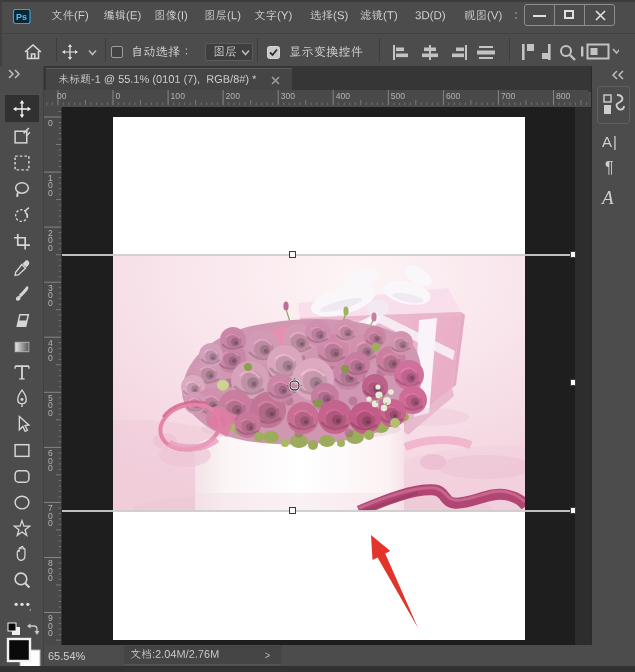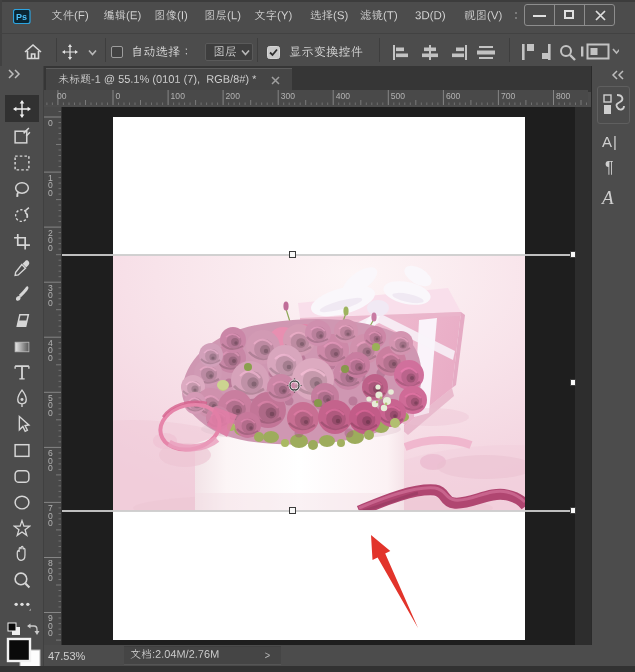--- a/index.html
+++ b/index.html
@@ -480,21 +480,21 @@
 <div style="position:absolute;left:597px;top:86px;width:33px;height:38px;border:1px solid #5f5f5f;border-radius:3px"></div>
 <div style="position:absolute;left:602px;top:92px;line-height:0"><svg width="26" height="26">
 <rect x="2" y="3" width="7" height="7" fill="none" stroke="#cfcfcf" stroke-width="1.4"></rect>
 <rect x="2" y="13" width="7" height="9" fill="#cfcfcf"></rect>
 <path d="M15,3 C21,3 22,8 18,10 C14,12 14,13 15,15 C17,19 22,18 22,14" fill="none" stroke="#cfcfcf" stroke-width="1.8"></path>
 </svg></div>
 <div style="position:absolute;left:602px;top:133px;font-size:15px;color:#cfcfcf;white-space:pre;font-family:'Liberation Sans';letter-spacing:1px">A|</div>
 <div style="position:absolute;left:605px;top:159px;font-size:16px;color:#cfcfcf;white-space:pre;font-family:'Liberation Sans'">¶</div>
 <div style="position:absolute;left:602px;top:187px;font-size:19px;color:#cfcfcf;white-space:pre;font-family:'Liberation Serif',serif"><i>A</i></div>
 <div style="position:absolute;left:44px;top:645px;width:591px;height:21px;background:#4c4c4c"></div>
-<div style="position:absolute;left:48px;top:650px;font-size:11px;color:#cfcfcf;white-space:pre;font-family:'Liberation Sans'">47.53%</div>
+<div style="position:absolute;left:48px;top:650px;font-size:11px;color:#cfcfcf;white-space:pre;font-family:'Liberation Sans'">65.54%</div>
 <div style="position:absolute;left:124px;top:646px;width:157px;height:19px;background:#454545;border-bottom:1px solid #555;border-top:1px solid #404040"></div>
 <div style="position:absolute;left:128px;top:648px;line-height:0"><svg width="94" height="16" viewBox="0 0 94 16">
         <path fill="#cfcfcf" d="M5.7 3.9 9.1 3.7Q8.9 4.5 8.4 5.3Q8.0 6.1 7.5 6.7Q7.0 6.2 6.5 5.4Q6.1 4.6 5.7 3.9ZM10.0 3.6 12.0 3.5Q12.3 3.5 12.3 3.3Q12.3 3.3 12.1 3.1Q12.0 3.0 11.9 2.9Q11.7 2.8 11.6 2.8Q11.5 2.8 11.5 2.8Q11.3 2.9 11.2 2.9Q11.1 2.9 11.0 2.9L7.8 3.1L7.8 1.4Q7.8 1.3 7.6 1.2Q7.3 1.1 7.1 1.1Q6.9 1.1 6.9 1.2Q6.9 1.3 6.9 1.3Q7.1 1.5 7.1 1.8L7.1 3.1L3.8 3.3H3.6Q3.5 3.3 3.4 3.3Q3.2 3.3 3.1 3.3Q3.1 3.3 3.1 3.3Q3.1 3.3 3.1 3.3Q3.0 3.3 3.0 3.4Q3.0 3.4 3.0 3.4Q3.0 3.5 3.0 3.5Q3.1 3.6 3.1 3.6Q3.2 3.9 3.4 3.9Q3.5 4.0 3.6 4.0Q3.7 4.0 3.8 4.0Q3.9 4.0 4.0 4.0L5.0 3.9Q5.2 4.4 5.6 5.0Q5.9 5.6 6.3 6.2Q6.7 6.8 7.1 7.3Q6.6 7.8 5.9 8.4Q5.2 8.9 4.4 9.4Q3.6 10.0 2.8 10.4Q2.6 10.5 2.6 10.6Q2.6 10.7 2.7 10.7Q2.9 10.7 3.4 10.5Q3.9 10.3 4.6 10.0Q5.3 9.6 6.1 9.0Q6.8 8.5 7.5 7.8Q8.5 8.7 9.5 9.4Q10.6 10.2 11.8 10.7Q11.8 10.8 11.8 10.8Q11.8 10.8 11.9 10.8Q12.0 10.8 12.2 10.7Q12.3 10.5 12.4 10.4Q12.5 10.3 12.5 10.2Q12.5 10.1 12.4 10.1Q11.1 9.6 10.0 8.8Q8.9 8.1 8.0 7.2Q8.6 6.5 9.1 5.5Q9.7 4.6 10.0 3.6ZM19.5 4.4Q19.5 4.4 19.4 4.2Q19.3 3.9 19.1 3.6Q18.9 3.3 18.7 3.0Q18.5 2.7 18.3 2.4Q18.2 2.3 18.1 2.3Q18.0 2.3 17.9 2.4Q17.7 2.5 17.7 2.6Q17.7 2.7 17.8 2.8Q18.1 3.2 18.4 3.7Q18.6 4.1 18.9 4.6Q18.9 4.8 19.1 4.8Q19.2 4.8 19.4 4.7Q19.5 4.5 19.5 4.4ZM22.1 2.0V2.0Q22.1 2.1 22.1 2.1Q22.1 2.2 22.1 2.2Q22.1 2.4 22.0 2.6Q22.0 2.9 21.8 3.2Q21.7 3.5 21.5 3.8Q21.4 4.1 21.3 4.2Q21.2 4.4 21.1 4.5Q21.0 4.7 21.0 4.8Q21.0 4.9 21.1 4.9Q21.1 4.9 21.2 4.8Q21.3 4.7 21.6 4.5Q21.8 4.3 22.1 3.8Q22.4 3.3 22.9 2.5Q22.9 2.5 22.9 2.4Q22.9 2.3 22.8 2.2Q22.7 2.1 22.6 2.0Q22.4 1.9 22.3 1.9Q22.1 1.9 22.1 2.0ZM16.1 10.6 16.2 5.7Q16.4 6.0 16.6 6.3Q16.9 6.6 17.0 6.8Q17.1 7.0 17.2 7.0Q17.3 7.0 17.4 7.0Q17.5 6.9 17.6 6.8Q17.7 6.7 17.7 6.6Q17.7 6.5 17.3 6.1Q17.0 5.8 16.6 5.3Q16.5 5.2 16.4 5.2Q16.3 5.2 16.2 5.3L16.2 4.4L17.6 4.3Q17.7 4.3 17.7 4.2Q17.8 4.2 17.8 4.1Q17.8 4.0 17.7 3.9Q17.6 3.8 17.5 3.7Q17.4 3.7 17.3 3.7Q17.2 3.7 17.2 3.7Q17.0 3.7 16.8 3.8L16.2 3.8L16.2 1.6Q16.2 1.4 16.2 1.4Q16.1 1.3 15.8 1.2Q15.6 1.1 15.5 1.1Q15.3 1.1 15.3 1.2Q15.3 1.3 15.4 1.3Q15.5 1.6 15.5 1.8L15.5 3.8L14.4 3.9Q14.4 3.9 14.3 3.9Q14.3 3.9 14.2 3.9Q14.0 3.9 13.9 3.9Q13.8 3.9 13.8 3.9Q13.8 3.9 13.8 3.9Q13.7 3.9 13.7 3.9Q13.7 4.0 13.8 4.1Q13.8 4.3 14.0 4.4Q14.1 4.5 14.3 4.5Q14.4 4.5 14.4 4.5Q14.5 4.5 14.6 4.5L15.4 4.4Q15.0 5.7 14.5 6.6Q14.1 7.5 13.6 8.4Q13.5 8.5 13.5 8.5Q13.5 8.6 13.5 8.7Q13.5 8.7 13.5 8.7Q13.6 8.7 13.9 8.5Q14.1 8.2 14.5 7.8Q14.8 7.3 15.1 6.8Q15.4 6.3 15.5 5.8L15.5 5.9Q15.5 6.1 15.5 6.2Q15.5 6.4 15.5 6.5Q15.5 7.0 15.5 7.5Q15.5 8.0 15.5 8.5Q15.5 9.0 15.4 9.3V9.6Q15.4 9.7 15.4 9.9Q15.4 10.1 15.4 10.3Q15.4 10.3 15.4 10.4Q15.4 10.6 15.6 10.7Q15.8 10.8 15.9 10.8Q16.1 10.8 16.1 10.6ZM18.4 10.3 22.7 10.2Q22.8 10.2 22.9 10.2Q23.0 10.2 23.0 10.1Q23.0 10.0 22.9 9.9Q22.9 9.7 22.7 9.5L23.0 6.1Q23.0 6.0 23.1 5.9Q23.1 5.8 23.1 5.7Q23.1 5.6 22.9 5.4Q22.7 5.3 22.5 5.3H22.5L20.6 5.4L20.7 1.4Q20.7 1.2 20.5 1.2Q20.4 1.1 20.2 1.1Q20.1 1.0 20.0 1.0Q19.8 1.0 19.8 1.1Q19.8 1.1 19.8 1.2Q19.9 1.3 19.9 1.4Q20.0 1.6 20.0 1.7L20.0 5.4L18.5 5.5Q18.4 5.5 18.4 5.5Q18.3 5.5 18.3 5.5Q18.1 5.5 18.0 5.5Q17.9 5.5 17.8 5.5Q17.8 5.5 17.8 5.5Q17.7 5.5 17.7 5.5Q17.6 5.5 17.6 5.5Q17.6 5.6 17.6 5.6Q17.8 6.0 17.9 6.0Q18.1 6.1 18.3 6.1Q18.3 6.1 18.4 6.1Q18.5 6.1 18.6 6.1L22.3 5.9L22.2 7.4L18.7 7.5H18.6Q18.4 7.5 18.1 7.4Q18.1 7.4 18.1 7.4Q18.1 7.4 18.0 7.4Q18.0 7.4 18.0 7.5Q18.0 7.5 18.0 7.7Q18.1 7.9 18.2 8.0Q18.4 8.1 18.7 8.1Q18.8 8.1 18.8 8.1Q18.9 8.1 18.9 8.1L22.1 8.0L22.0 9.6L18.1 9.7H18.1Q17.9 9.7 17.8 9.7Q17.7 9.6 17.6 9.6H17.6Q17.5 9.6 17.5 9.7Q17.5 9.8 17.5 9.8Q17.6 10.2 17.8 10.3Q17.9 10.3 18.1 10.3Q18.1 10.3 18.2 10.3Q18.3 10.3 18.4 10.3ZM25.0 5.1V4.0H26.1V5.1ZM25.0 9.8V8.7H26.1V9.8ZM27.6 9.8V9.1Q27.9 8.5 28.3 8.0Q28.7 7.5 29.1 7.1Q29.5 6.7 30.0 6.4Q30.4 6.1 30.7 5.7Q31.1 5.4 31.3 5.1Q31.5 4.7 31.5 4.2Q31.5 3.6 31.1 3.3Q30.8 2.9 30.1 2.9Q29.5 2.9 29.1 3.2Q28.7 3.6 28.6 4.2L27.7 4.1Q27.8 3.2 28.4 2.7Q29.1 2.1 30.1 2.1Q31.3 2.1 31.9 2.7Q32.5 3.2 32.5 4.2Q32.5 4.6 32.3 5.1Q32.1 5.5 31.7 5.9Q31.3 6.4 30.2 7.3Q29.6 7.8 29.2 8.2Q28.8 8.6 28.7 9.0H32.6V9.8ZM34.2 9.8V8.6H35.2V9.8ZM41.9 6.0Q41.9 7.9 41.2 8.9Q40.6 9.9 39.3 9.9Q38.0 9.9 37.3 8.9Q36.7 7.9 36.7 6.0Q36.7 4.1 37.3 3.1Q37.9 2.1 39.3 2.1Q40.6 2.1 41.3 3.1Q41.9 4.1 41.9 6.0ZM40.9 6.0Q40.9 4.4 40.6 3.6Q40.2 2.9 39.3 2.9Q38.4 2.9 38.0 3.6Q37.6 4.4 37.6 6.0Q37.6 7.6 38.0 8.4Q38.4 9.1 39.3 9.1Q40.1 9.1 40.5 8.4Q40.9 7.6 40.9 6.0ZM47.1 8.1V9.8H46.2V8.1H42.6V7.3L46.1 2.2H47.1V7.3H48.1V8.1ZM46.2 3.3Q46.2 3.4 46.0 3.6Q45.9 3.9 45.8 4.0L43.9 6.8L43.6 7.2L43.5 7.3H46.2ZM55.8 9.8V4.8Q55.8 3.9 55.9 3.1Q55.6 4.1 55.4 4.6L53.4 9.8H52.7L50.7 4.6L50.4 3.7L50.2 3.1L50.3 3.7L50.3 4.8V9.8H49.4V2.2H50.7L52.7 7.5Q52.8 7.8 52.9 8.2Q53.0 8.5 53.1 8.7Q53.1 8.5 53.2 8.0Q53.4 7.6 53.4 7.5L55.4 2.2H56.7V9.8ZM57.6 9.9 59.8 1.8H60.7L58.5 9.9ZM61.2 9.8V9.1Q61.5 8.5 61.9 8.0Q62.3 7.5 62.7 7.1Q63.2 6.7 63.6 6.4Q64.0 6.1 64.4 5.7Q64.7 5.4 64.9 5.1Q65.1 4.7 65.1 4.2Q65.1 3.6 64.8 3.3Q64.4 2.9 63.8 2.9Q63.1 2.9 62.7 3.2Q62.3 3.6 62.3 4.2L61.3 4.1Q61.4 3.2 62.1 2.7Q62.7 2.1 63.8 2.1Q64.9 2.1 65.5 2.7Q66.1 3.2 66.1 4.2Q66.1 4.6 65.9 5.1Q65.7 5.5 65.3 5.9Q64.9 6.4 63.8 7.3Q63.2 7.8 62.8 8.2Q62.5 8.6 62.3 9.0H66.2V9.8ZM67.8 9.8V8.6H68.9V9.8ZM75.4 3.0Q74.3 4.8 73.8 5.8Q73.3 6.8 73.1 7.8Q72.8 8.8 72.8 9.8H71.8Q71.8 8.4 72.4 6.7Q73.0 5.1 74.5 3.1H70.4V2.2H75.4ZM81.6 7.3Q81.6 8.5 81.0 9.2Q80.3 9.9 79.2 9.9Q77.9 9.9 77.2 9.0Q76.5 8.0 76.5 6.2Q76.5 4.2 77.2 3.2Q77.9 2.1 79.2 2.1Q81.0 2.1 81.4 3.7L80.5 3.8Q80.2 2.9 79.2 2.9Q78.4 2.9 77.9 3.7Q77.5 4.4 77.5 5.9Q77.8 5.4 78.2 5.2Q78.7 4.9 79.3 4.9Q80.4 4.9 81.0 5.6Q81.6 6.2 81.6 7.3ZM80.6 7.4Q80.6 6.5 80.2 6.1Q79.8 5.7 79.1 5.7Q78.4 5.7 78.0 6.0Q77.6 6.4 77.6 7.1Q77.6 8.0 78.0 8.6Q78.5 9.1 79.1 9.1Q79.8 9.1 80.2 8.7Q80.6 8.2 80.6 7.4ZM89.4 9.8V4.8Q89.4 3.9 89.5 3.1Q89.2 4.1 89.0 4.6L87.1 9.8H86.3L84.3 4.6L84.0 3.7L83.9 3.1L83.9 3.7L83.9 4.8V9.8H83.0V2.2H84.3L86.4 7.5Q86.5 7.8 86.6 8.2Q86.7 8.5 86.7 8.7Q86.7 8.5 86.9 8.0Q87.0 7.6 87.1 7.5L89.0 2.2H90.4V9.8Z"></path>
       </svg></div>
 <div style="position:absolute;left:264px;top:649px;font-size:11.5px;color:#b9b9b9;white-space:pre;font-family:'Liberation Sans';transform:scaleX(0.8)">&gt;</div>
 <div style="position:absolute;left:0px;top:666px;width:635px;height:6px;background:#323232"></div>
 <div style="position:absolute;left:113px;top:255px;line-height:0"><svg width="412" height="256" viewBox="0 0 412 256">
 <defs>
 <linearGradient id="cyl" x1="0" y1="0" x2="1" y2="0">
  <stop offset="0" stop-color="#f2e3e7"></stop>

